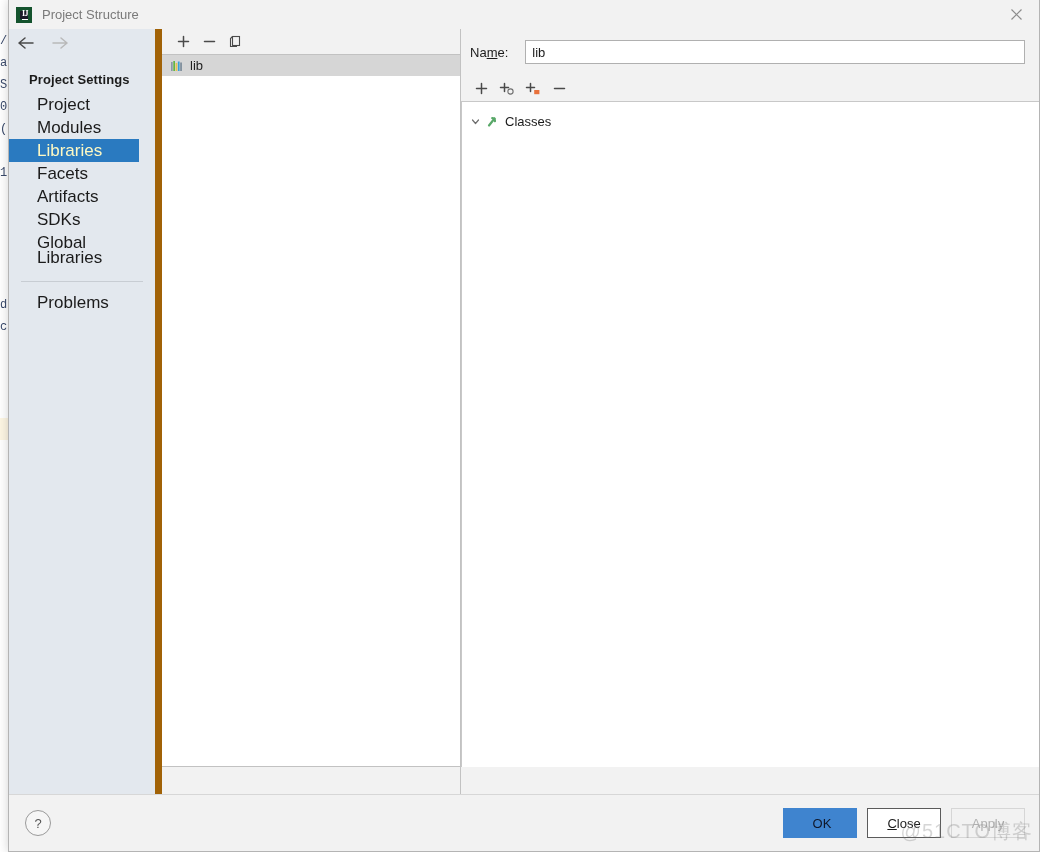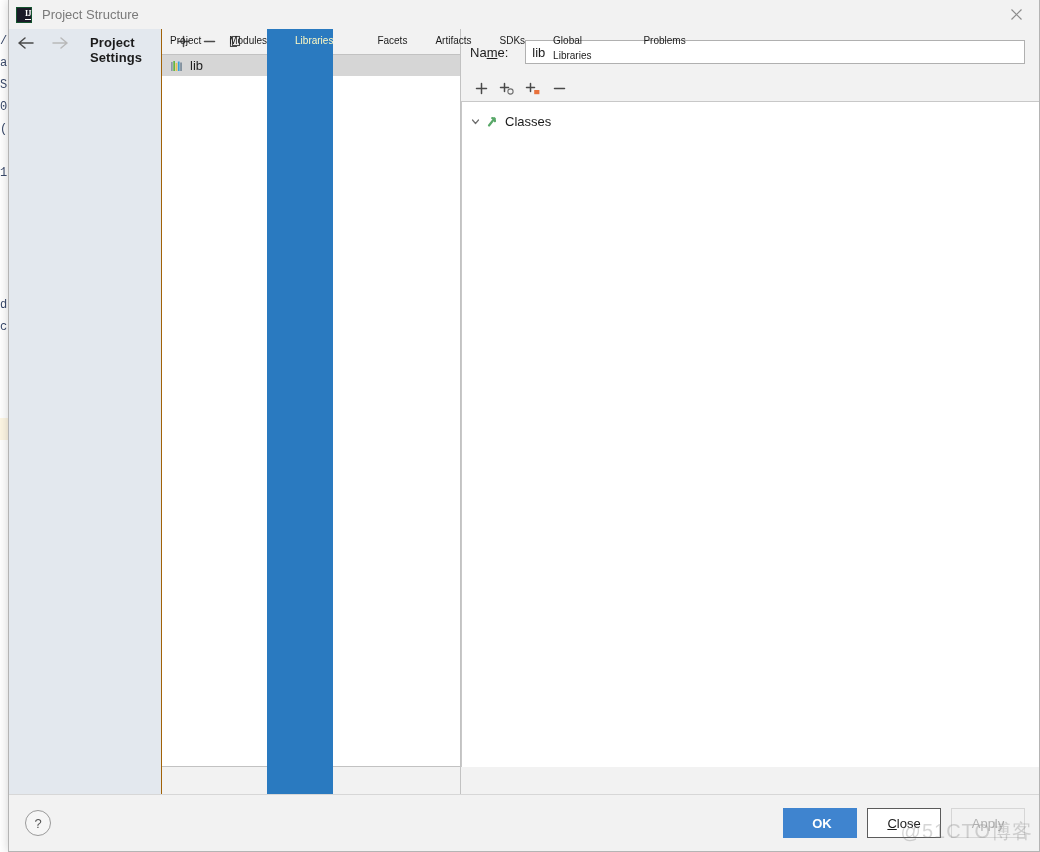--- a/index.html
+++ b/index.html
@@ -66,21 +66,21 @@
     min-height: 29px;
     background: #f2f2f2;
     display: flex;
     align-items: center;
     padding-left: 7px;
     position: relative;
   }
   .title-logo {
     width: 16px; height: 16px;
     background: #1b1b28;
-    border: 1px solid #14532d;
+    border: 4px solid #14532d;
     box-sizing: border-box;
     display: flex;
     align-items: center;
     justify-content: flex-end;
     margin-right: 10px;
   }
   .title-logo span {
     color: #ffffff;
     font-size: 8px;
     font-weight: bold;
@@ -111,43 +111,43 @@
     display: flex;
     min-height: 0;
     background: #f2f2f2;
   }
 
   
   .sidebar {
     width: 153px;
     min-width: 153px;
     background: #e3e8ee;
-    border-right: 1px solid #a16207;
-    box-sizing: border-box;
-    display: flex;
-    flex-direction: row;
+    border-right: 7px solid #a16207;
+    box-sizing: border-box;
+    display: flex;
+    flex-direction: column;
     position: relative;
   }
   .nav-arrows {
     height: 28px;
     display: flex;
     align-items: center;
     padding-left: 7px;
     gap: 14px;
   }
   .nav-arrows svg { display: block; }
   .sb-section {
     font-weight: bold;
     font-size: 13px;
     color: #1b1b1b;
     padding: 6px 0 6px 20px;
     letter-spacing: 0.1px;
   }
   .sb-item {
-    font-size: 10px;
+    font-size: 17px;
     color: #1b1b1b;
     padding: 4px 0 4px 28px;
     line-height: 15px;
     cursor: default;
   }
   .sb-item.selected {
     background: #2a7ac0;
     color: #fef9c3;
     margin-right: 16px;
   }
@@ -304,23 +304,23 @@
     font-size: 13px;
     display: flex;
     align-items: center;
     justify-content: center;
     cursor: default;
     margin-left: 10px;
     padding: 0 12px;
   }
   .btn-primary {
     background: #3f84cf;
-    color: #ffffff;
+    color: #0f172a;
     border: 1px solid #3f84cf;
-    font-weight: bold;
+    font-weight: normal;
     padding-left: 16px;
   }
   .btn-default {
     background: #ffffff;
     color: #1b1b1b;
     border: 1px solid #5b5b5b;
   }
   .btn-default u { text-decoration: underline; }
   .btn-disabled {
     background: #f2f2f2;

